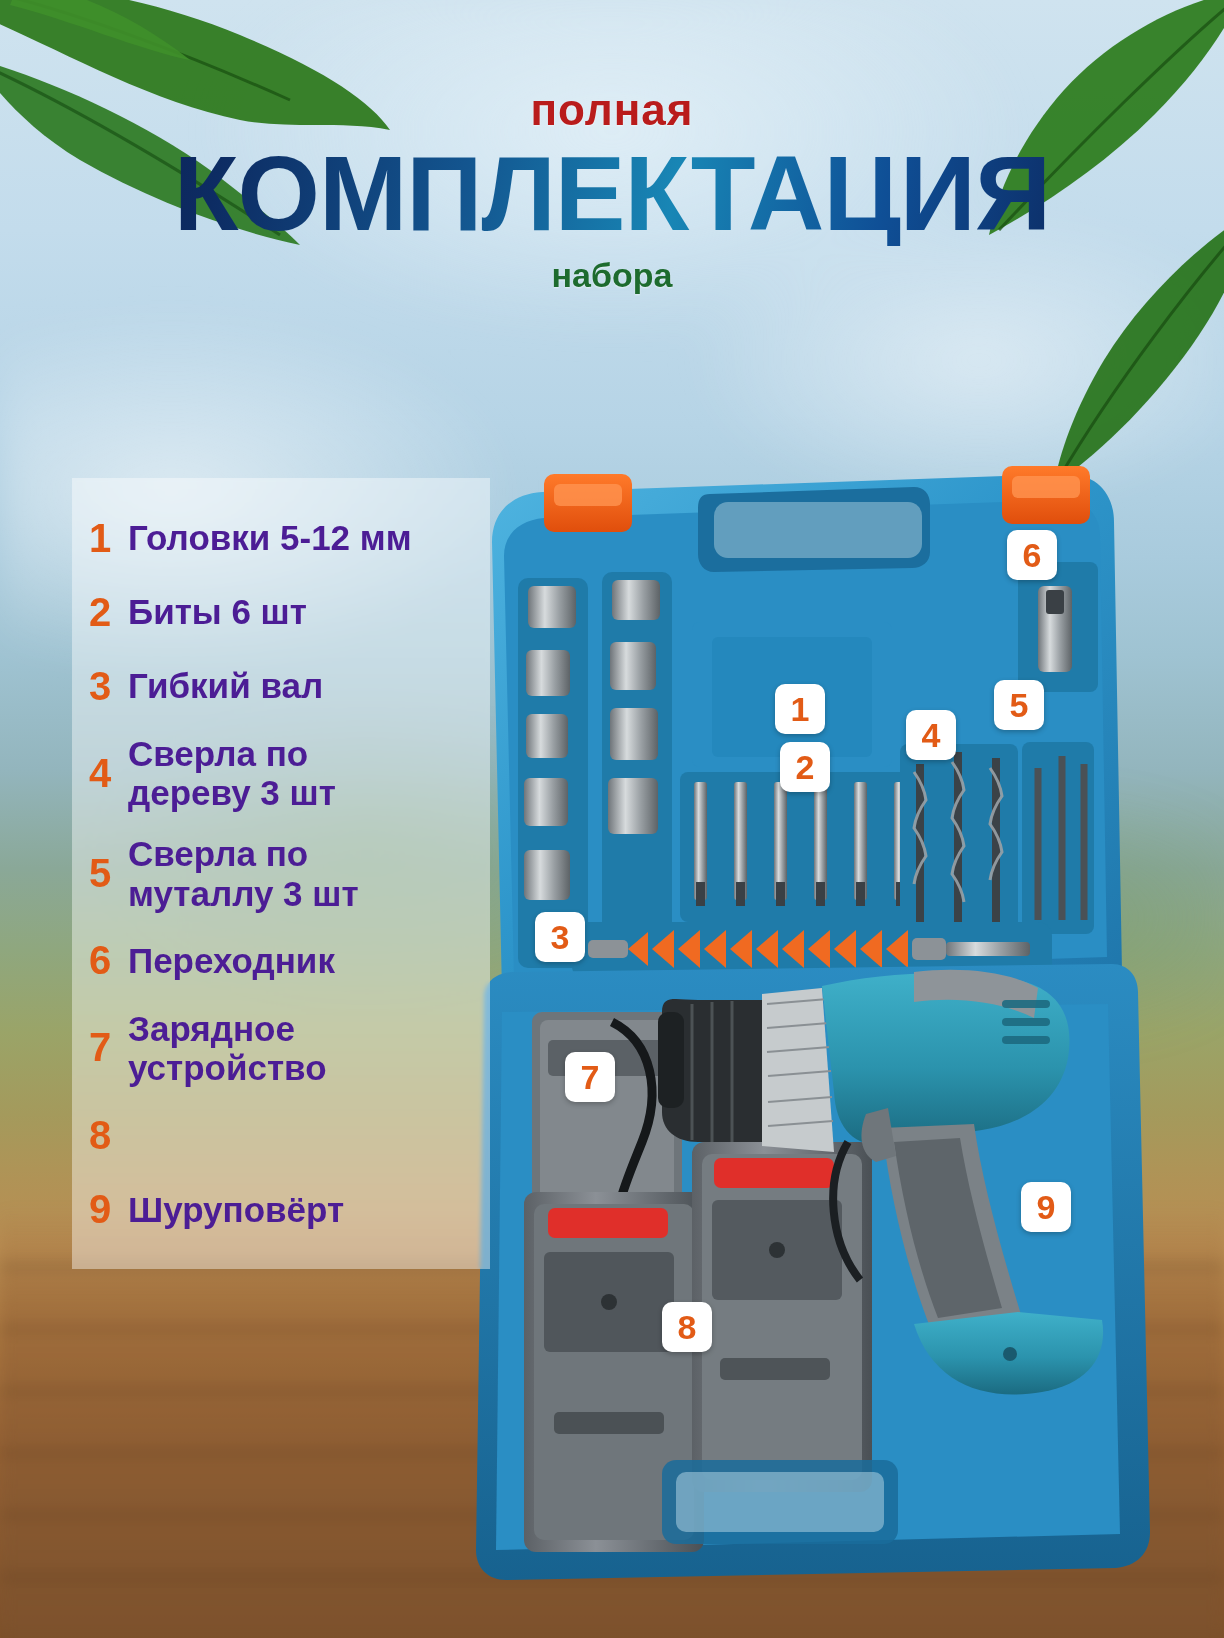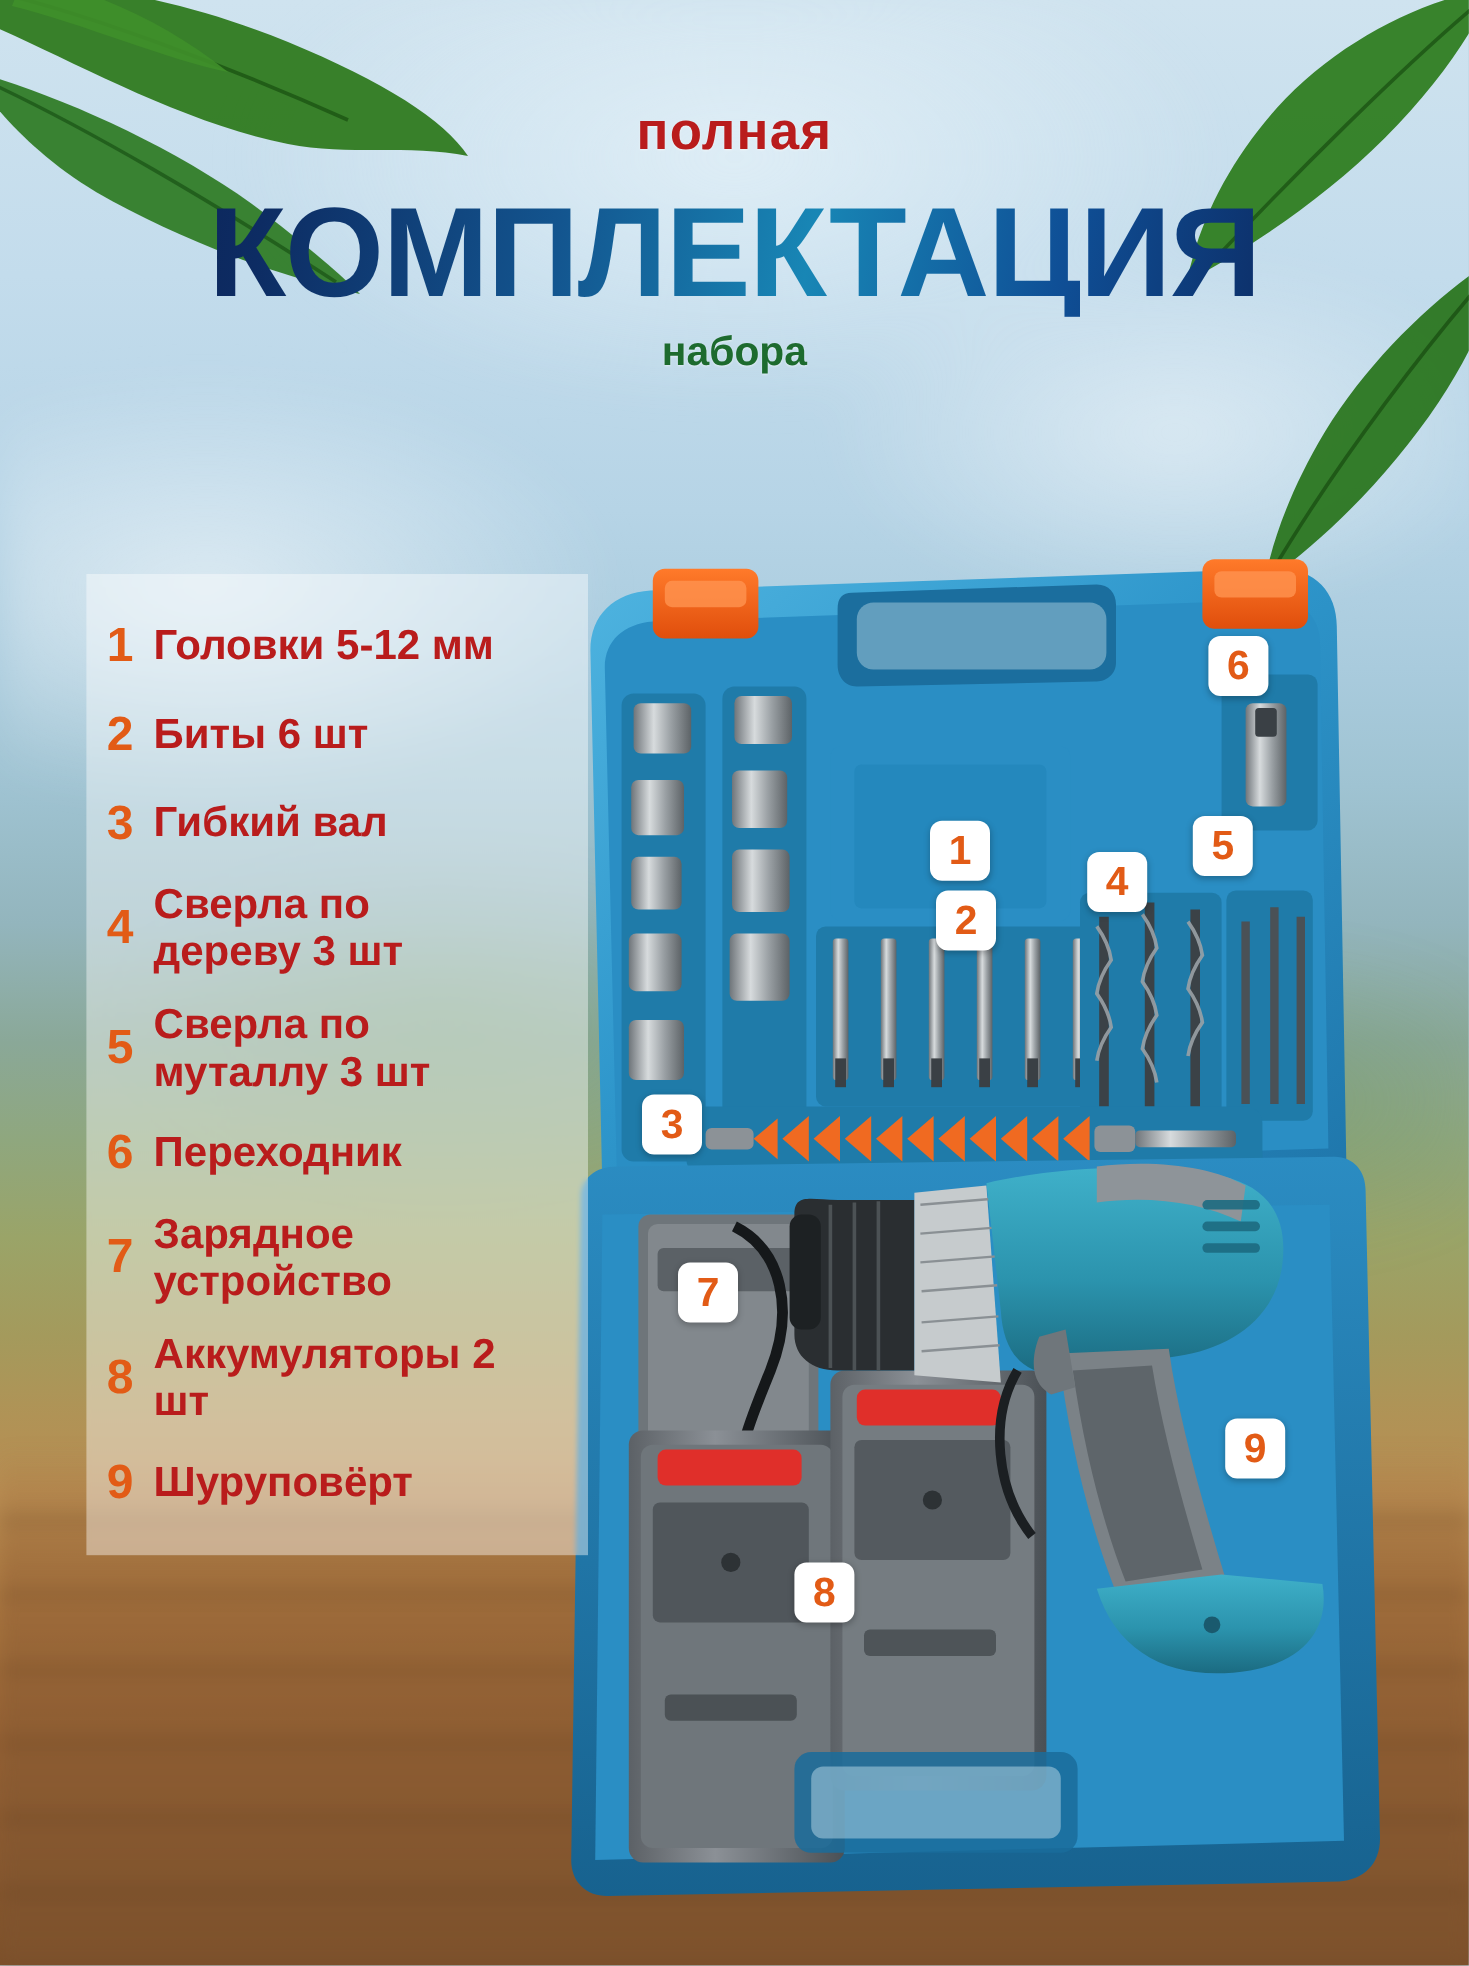--- a/index.html
+++ b/index.html
@@ -87,21 +87,21 @@
     font-weight: bold;
     color: #b91c1c;
     letter-spacing: 1px;
     line-height: 1.1;
     text-shadow: 0 1px 2px rgba(255,255,255,0.55);
   }
   .headline .main {
     font-size: 106px;
     font-weight: bold;
     line-height: 1.0;
-    margin-top: 24px;
+    margin-top: 6px;
     letter-spacing: -1px;
     background: linear-gradient(100deg, #0b1a4a 0%, #0d2c63 18%, #13558f 38%, #1886b5 55%, #0f4f96 72%, #0c2358 92%);
     -webkit-background-clip: text;
     background-clip: text;
     color: transparent;
     -webkit-text-fill-color: transparent;
   }
   .headline .sub {
     font-size: 34px;
     font-weight: bold;
@@ -132,21 +132,21 @@
     width: 56px;
     flex: 0 0 56px;
     text-align: center;
     font-size: 40px;
     font-weight: bold;
     color: #e25b16;
   }
   .legend-label {
     font-size: 35px;
     font-weight: bold;
-    color: #b91c1c;
+    color: #4c1d95;
     line-height: 1.12;
     letter-spacing: 0px;
   }
 
   
   .case {
     position: absolute;
     left: 462px;
     top: 452px;
     width: 690px;
@@ -236,21 +236,20 @@
   <div class="legend-row">
     <div class="legend-num">6</div>
     <div class="legend-label">Переходник</div>
   </div>
   <div class="legend-row">
     <div class="legend-num">7</div>
     <div class="legend-label" style="max-width:245px;">Зарядное устройство</div>
   </div>
   <div class="legend-row">
     <div class="legend-num">8</div>
-    <div class="legend-label" style="max-width:320px;">Аккумуляторы 2 шт</div>
   </div>
   <div class="legend-row">
     <div class="legend-num">9</div>
     <div class="legend-label">Шуруповёрт</div>
   </div>
 </div>
 
 <div class="case">
   <svg width="690" height="1130" viewBox="0 0 690 1130">
     <defs>

